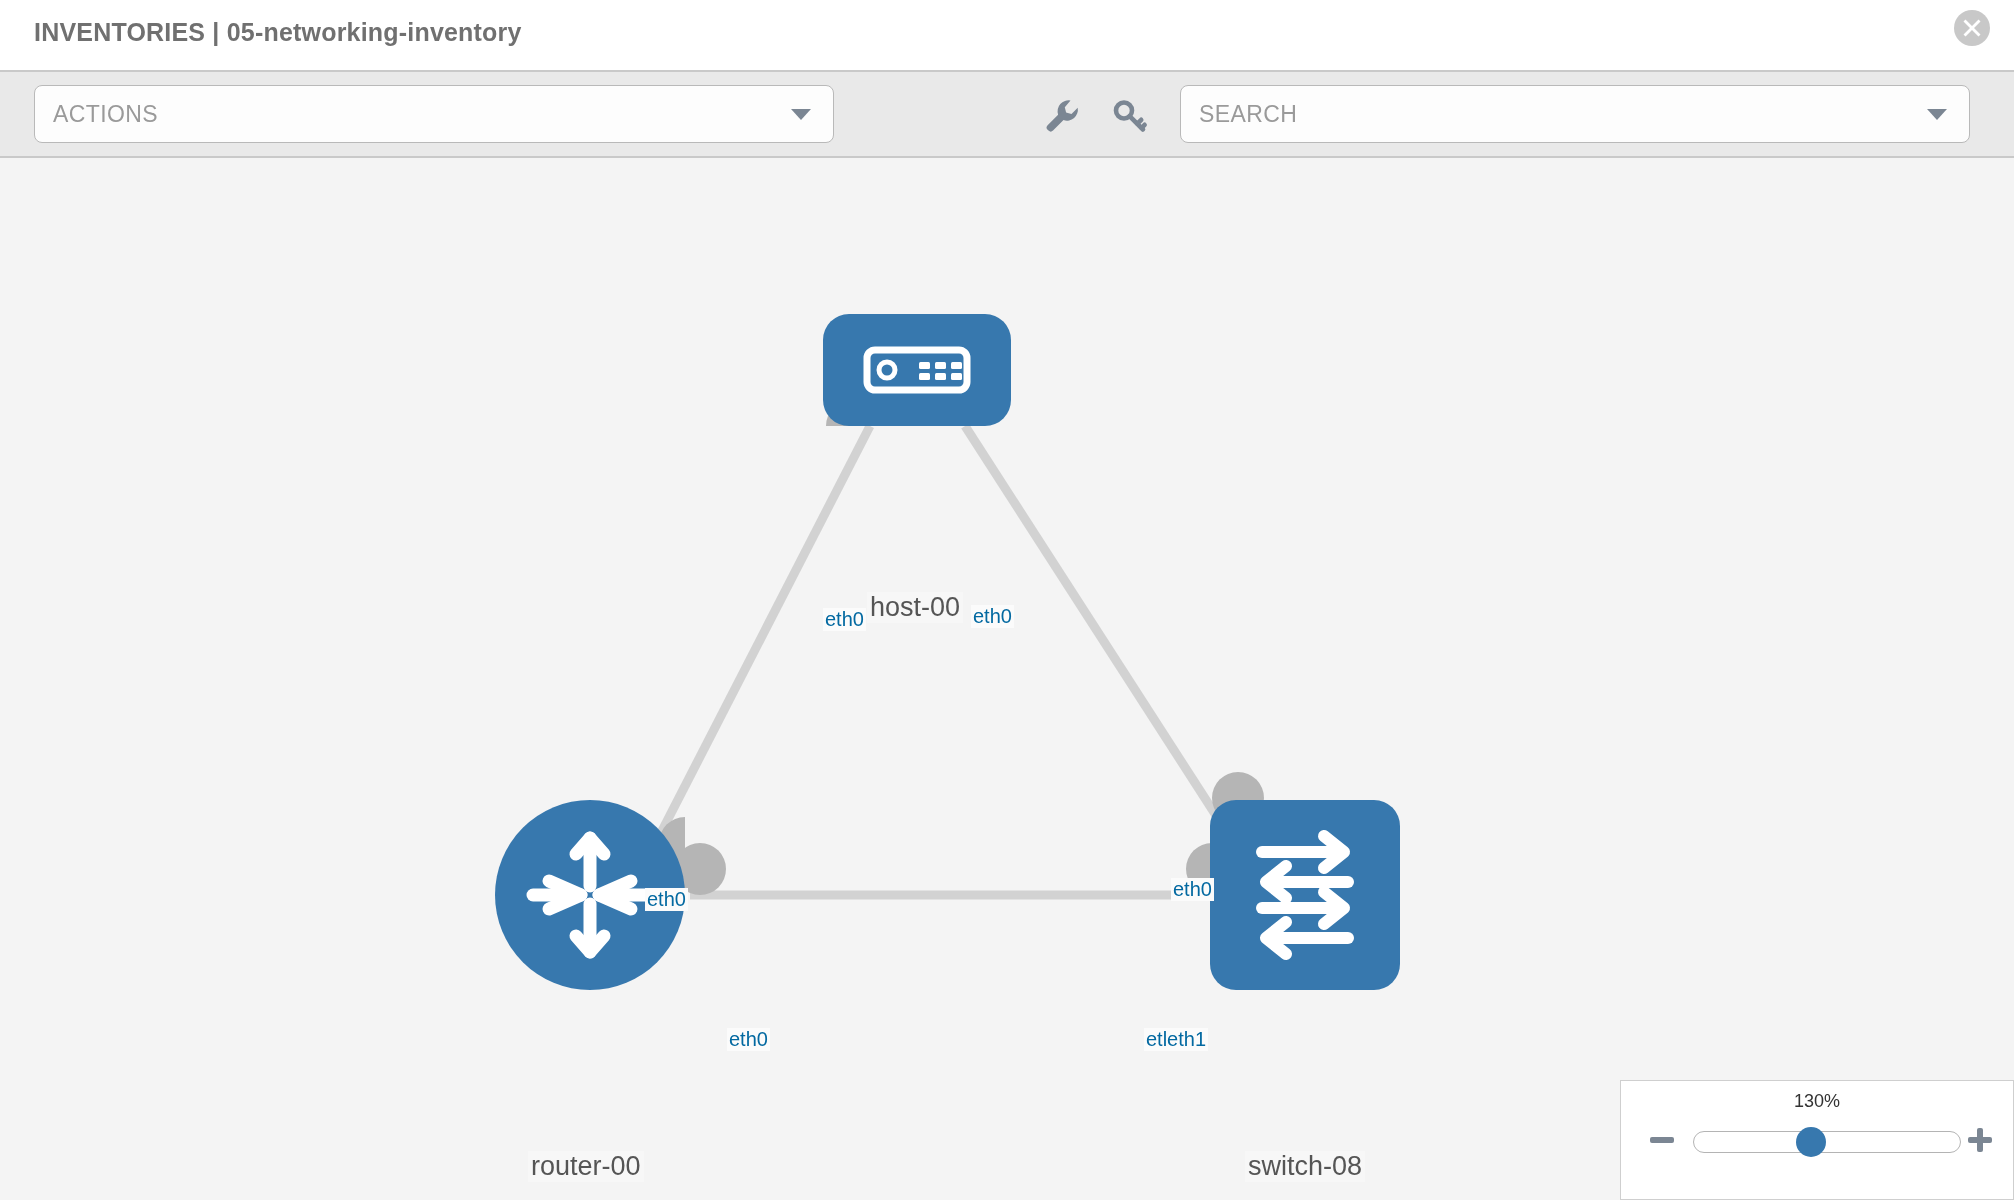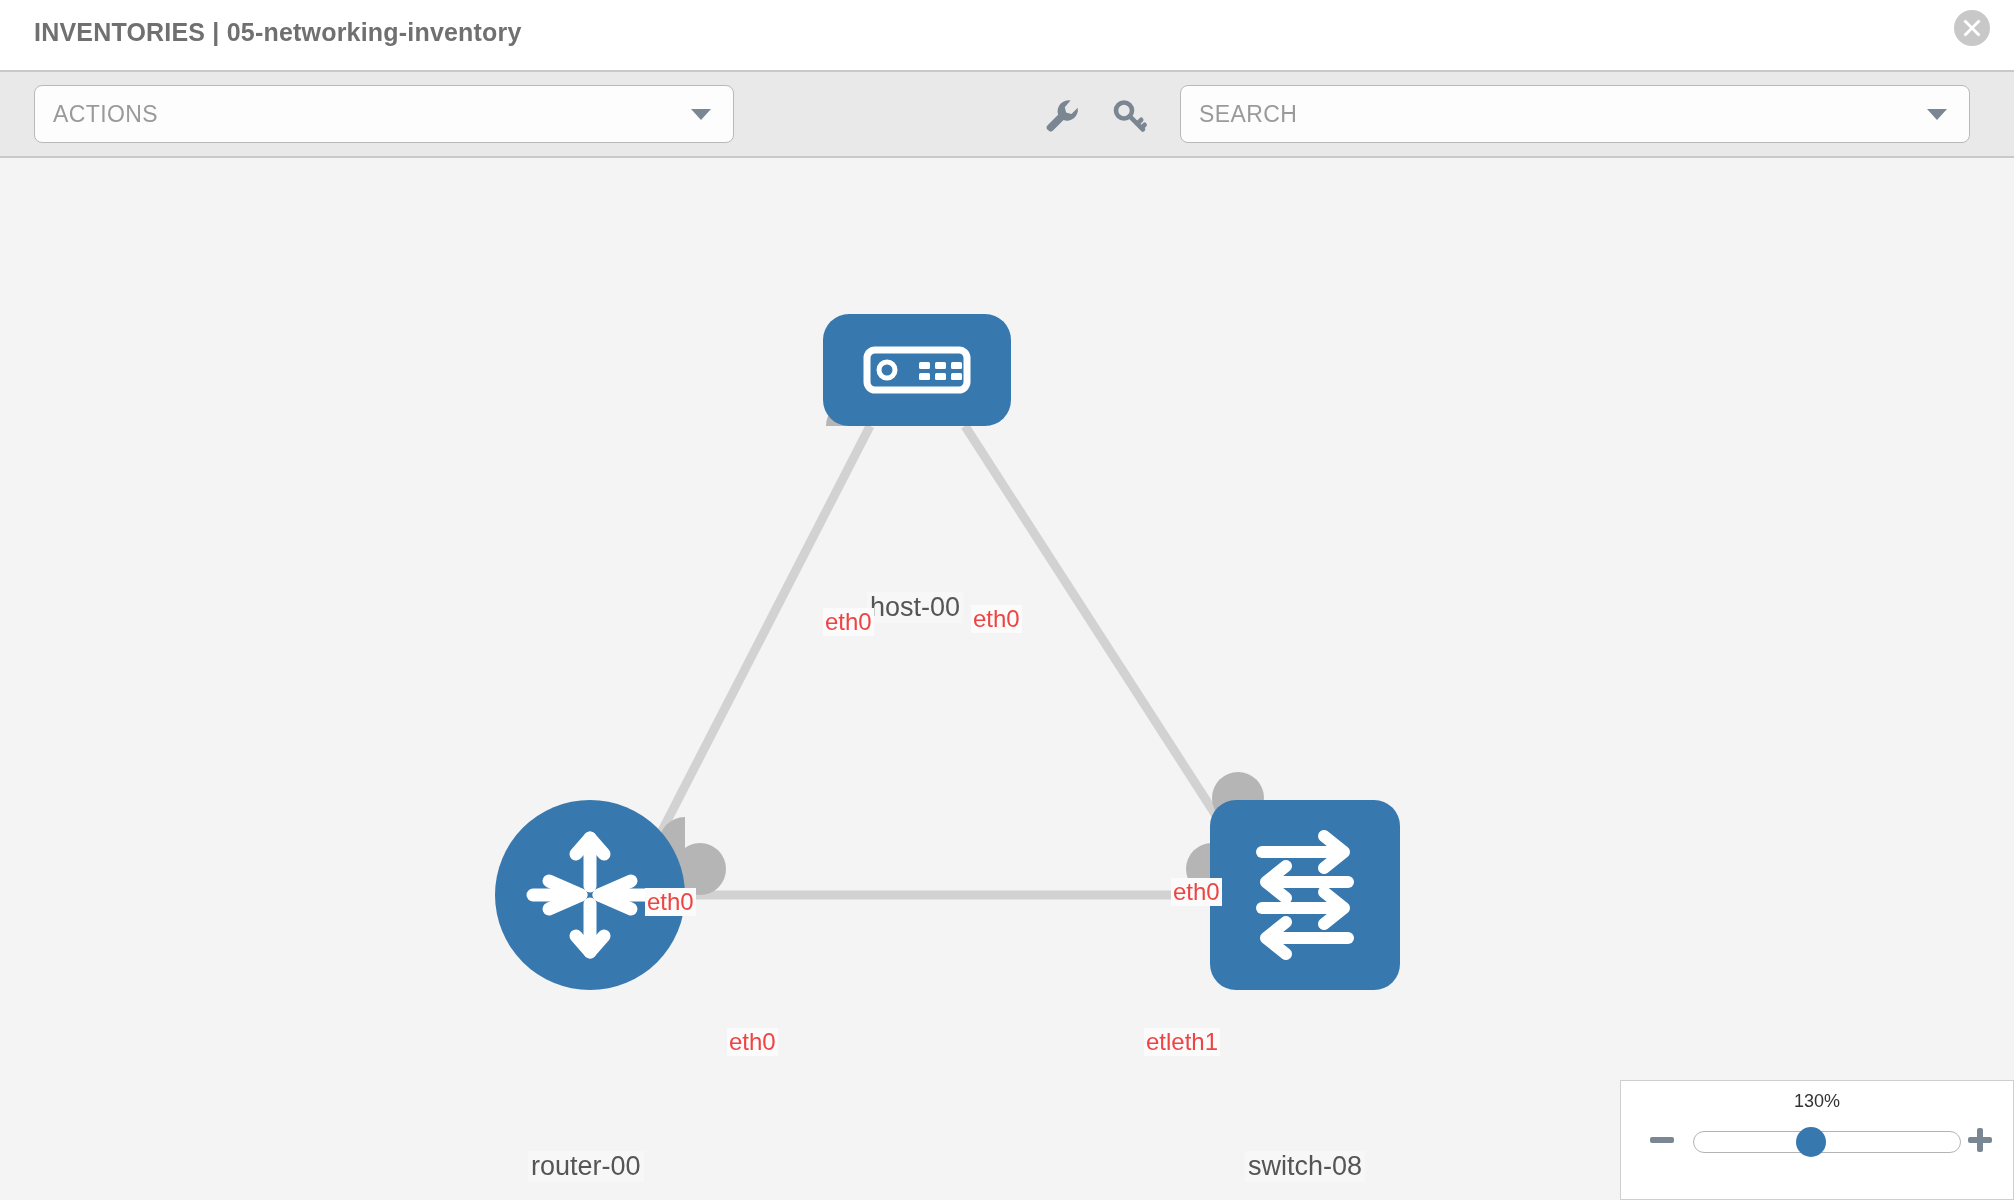--- a/index.html
+++ b/index.html
@@ -54,21 +54,21 @@
     height: 88px;
     background: #e9e9e9;
     border-top: 2px solid #c9c9c9;
     border-bottom: 2px solid #c9c9c9;
     box-sizing: border-box;
   }
   .actions-select {
     position: absolute;
     left: 34px;
     top: 13px;
-    width: 700px;
+    width: 800px;
     height: 58px;
     background: #fdfdfd;
     border: 1px solid #b9b9b9;
     border-radius: 8px;
     box-sizing: border-box;
     cursor: pointer;
   }
   .actions-select .label {
     position: absolute;
     left: 18px;
@@ -161,22 +161,22 @@
     white-space: nowrap;
     padding: 0 3px;
   }
   .cap-host   { left: 867px; top: 434px; }
   .cap-router { left: 528px; top: 993px; }
   .cap-switch { left: 1245px; top: 993px; }
 
   
   .edge-label {
     position: absolute;
-    font-size: 24px;
-    color: #ef4444;
+    font-size: 20px;
+    color: #0369a1;
     background: #fbfbfb;
     white-space: nowrap;
     padding: 0 2px;
   }
   .lbl-host-left    { left: 823px; top: 450px; }
   .lbl-host-right   { left: 971px; top: 447px; }
   .lbl-router-up    { left: 645px; top: 730px; }
   .lbl-switch-up    { left: 1171px; top: 720px; }
   .lbl-router-right { left: 727px; top: 870px; }
   .lbl-switch-left  { left: 1100px; top: 870px; margin-left: 44px; }

